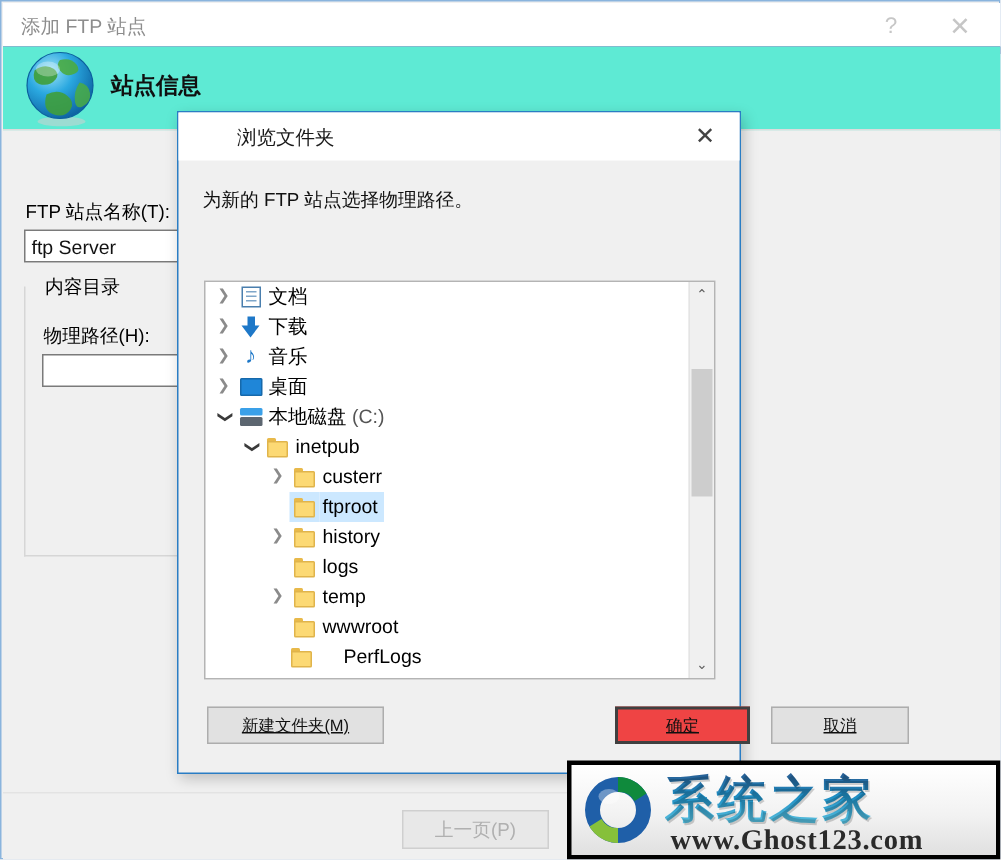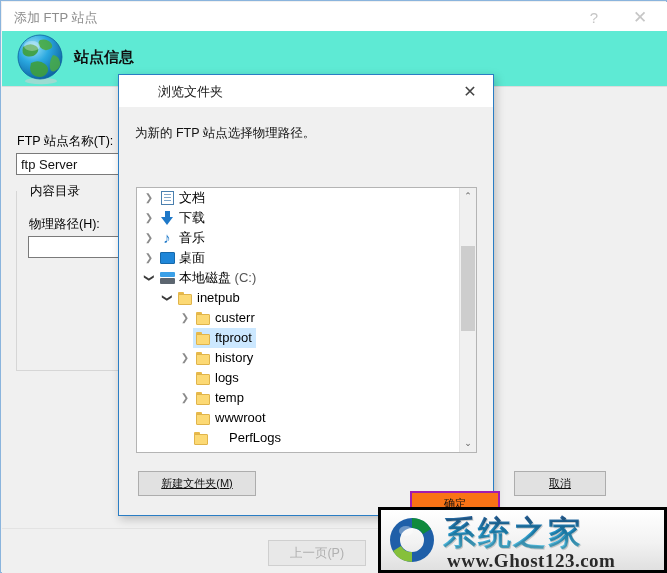--- a/index.html
+++ b/index.html
@@ -404,23 +404,22 @@
     border: 1px solid #adadad;
     font-family: "Liberation Sans", sans-serif;
     font-size: 11px;
     color: #101010;
     cursor: default;
     text-decoration: underline;
   }
   #newfolder-button { left: 19px; top: 396px; width: 118px; }
   #ok-button {
     left: 291px; top: 396px; width: 90px;
-    border: 2px solid #a21caf;
-    background: #f97316;
-    margin-top: 20px;
+    border: 2px solid #404040;
+    background: #ef4444;
   }
   #cancel-button { left: 395px; top: 396px; width: 92px; }
   
 
   
   #watermark {
     position: absolute;
     left: 378px; top: 507px;
     width: 289px; height: 66px;
     background: #000000;

